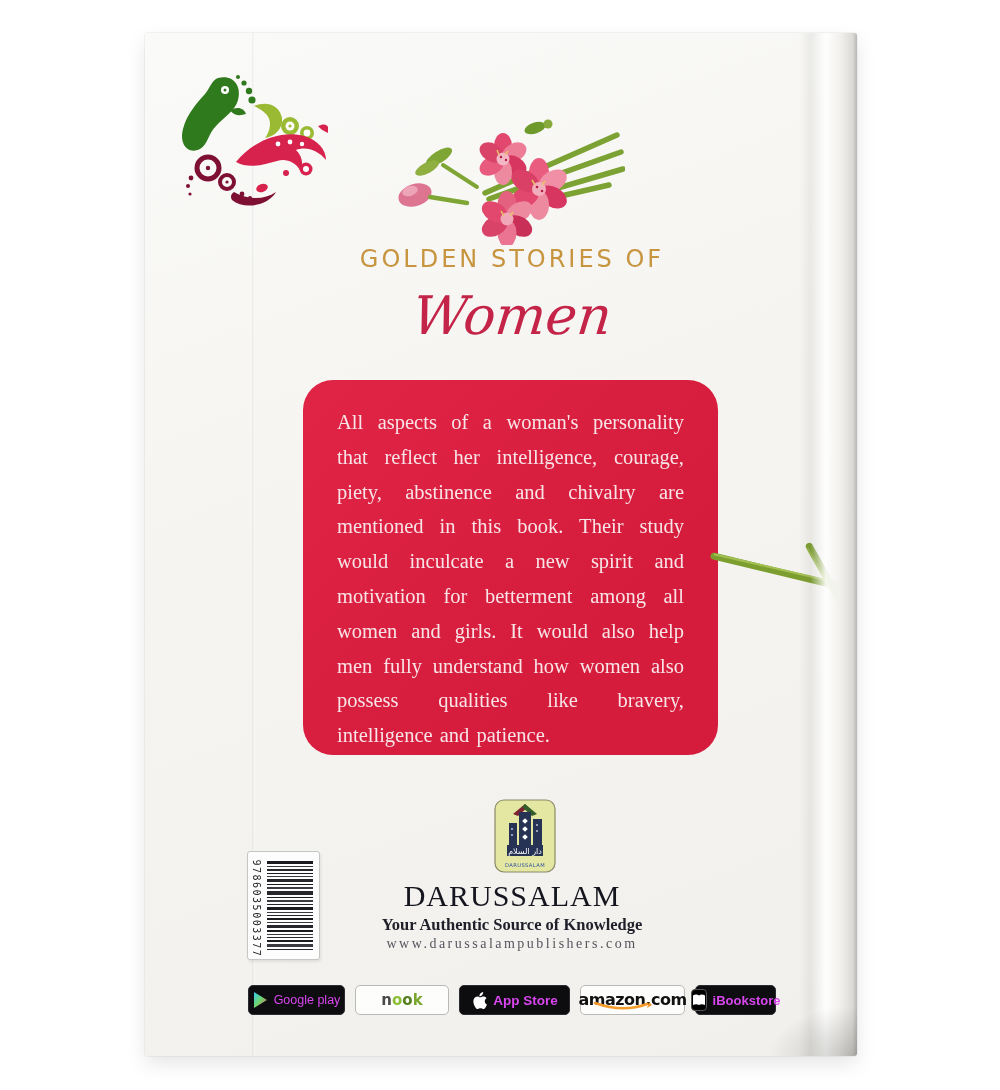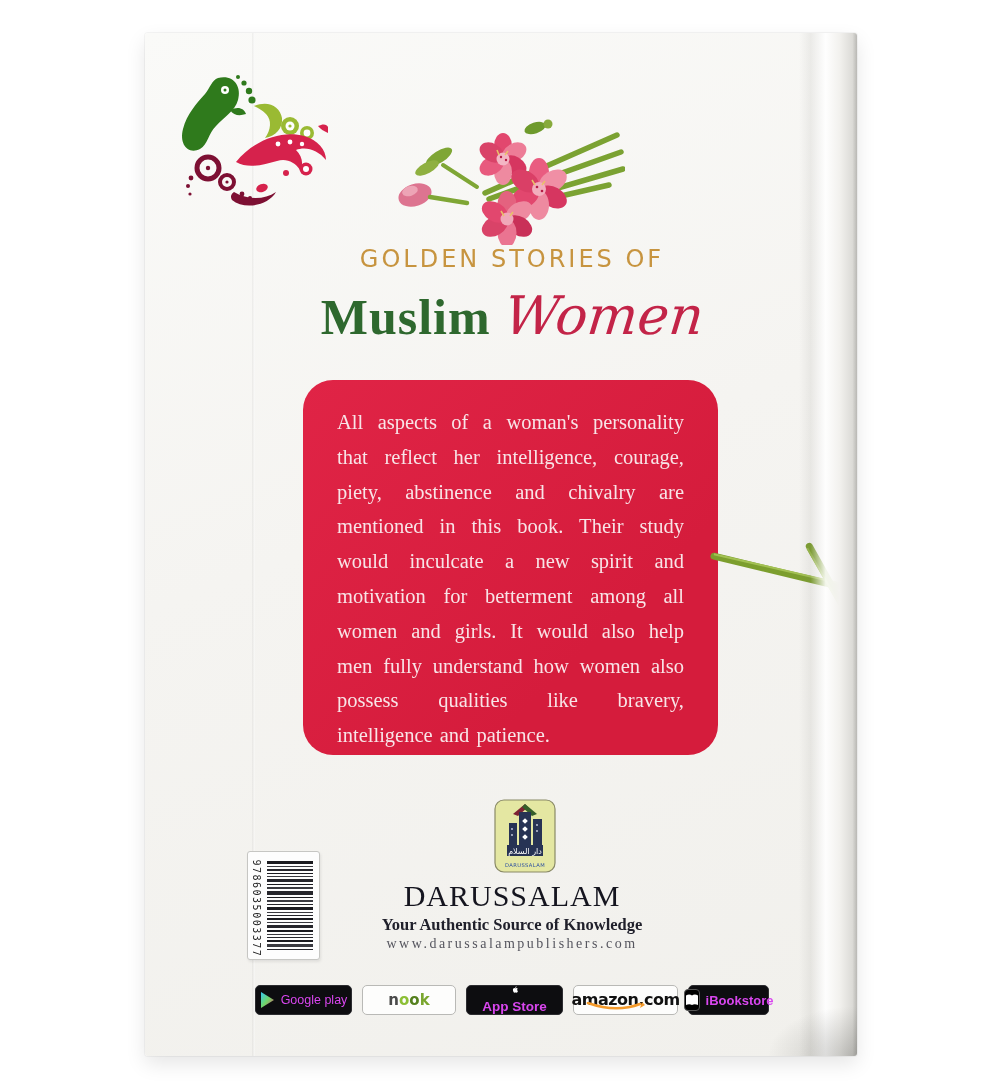--- a/index.html
+++ b/index.html
@@ -53,21 +53,21 @@
   .stores-row{position:absolute;left:22px;width:690px;top:952px;display:flex;
         justify-content:center;align-items:center;gap:10px;}
   .badge{height:30px;border-radius:5px;display:flex;align-items:center;justify-content:center;
         gap:6px;box-sizing:border-box;font-family:"Liberation Sans","DejaVu Sans",sans-serif;}
   .badge.dark{background:#0d0d10;border:1px solid #2c2c30;color:#d946ef;}
   .badge.light{background:#fdfdfc;border:1px solid #b9b9b6;}
   .badge-google{width:97px;font-size:12.5px;color:#e6e6e6;}
   .badge-nook{width:94px;}
   .nook-wordmark{font-family:"DejaVu Sans","Liberation Sans",sans-serif;font-weight:bold;
         font-size:15px;letter-spacing:0;line-height:1;}
-  .badge-appstore{width:97px;font-size:13.5px;font-weight:bold;flex-direction:column;}
+  .badge-appstore{width:111px;font-size:13.5px;font-weight:bold;}
   .badge-amazon{width:105px;border:2px solid #3a3a3a;position:relative;}
   .amazon-text{font-family:"DejaVu Sans","Liberation Sans",sans-serif;color:#111;
         font-size:16px;font-weight:bold;letter-spacing:-0.5px;line-height:1;}
   .amazon-text .rest{font-weight:bold;margin-top:24px;}
   .amazon-smile{position:absolute;left:12px;bottom:3px;}
   .badge-ibook{width:81px;font-size:13px;font-weight:bold;}
   .ibook-ico{width:20px;height:20px;border-radius:4px;background:#000;
         border:1px solid #555;display:flex;align-items:center;justify-content:center;}
 </style>
 </head>
@@ -174,21 +174,20 @@
         <ellipse cx="122" cy="110" rx="9.5" ry="14" fill="#ea7491" transform="rotate(180 122 124)"></ellipse>
         <ellipse cx="122" cy="110" rx="9.5" ry="14" fill="#d94368" transform="rotate(240 122 124)"></ellipse>
         <ellipse cx="122" cy="110" rx="9.5" ry="14" fill="#e2476e" transform="rotate(300 122 124)"></ellipse>
         <circle cx="122" cy="124" r="6.5" fill="#f0a8b9"></circle>
         <path d="M119 121 L116 116 M125 121 L128 117" stroke="#e8c268" stroke-width="1.5"></path>
       </g>
     </svg>
 
     <div class="centered series-title">GOLDEN STORIES OF</div>
     <div class="centered main-title">
-      <span class="title-word1">Muslim</span>
       <span class="title-word2">Women</span>
     </div>
 
     <div class="panel">
       <p>All aspects of a woman's personality that reflect her intelligence, courage, piety, abstinence and chivalry are mentioned in this book. Their study would inculcate a new spirit and motivation for betterment among all women and girls. It would also help men fully understand how women also possess qualities like bravery, intelligence and patience.</p>
     </div>
 
     <svg class="stems-right" viewBox="0 0 160 100">
       <path d="M16 16 L158 50" stroke="#7c9e2e" stroke-width="7" stroke-linecap="round" fill="none"></path>
       <path d="M16 14 L150 45" stroke="#a3c153" stroke-width="2" fill="none"></path>

